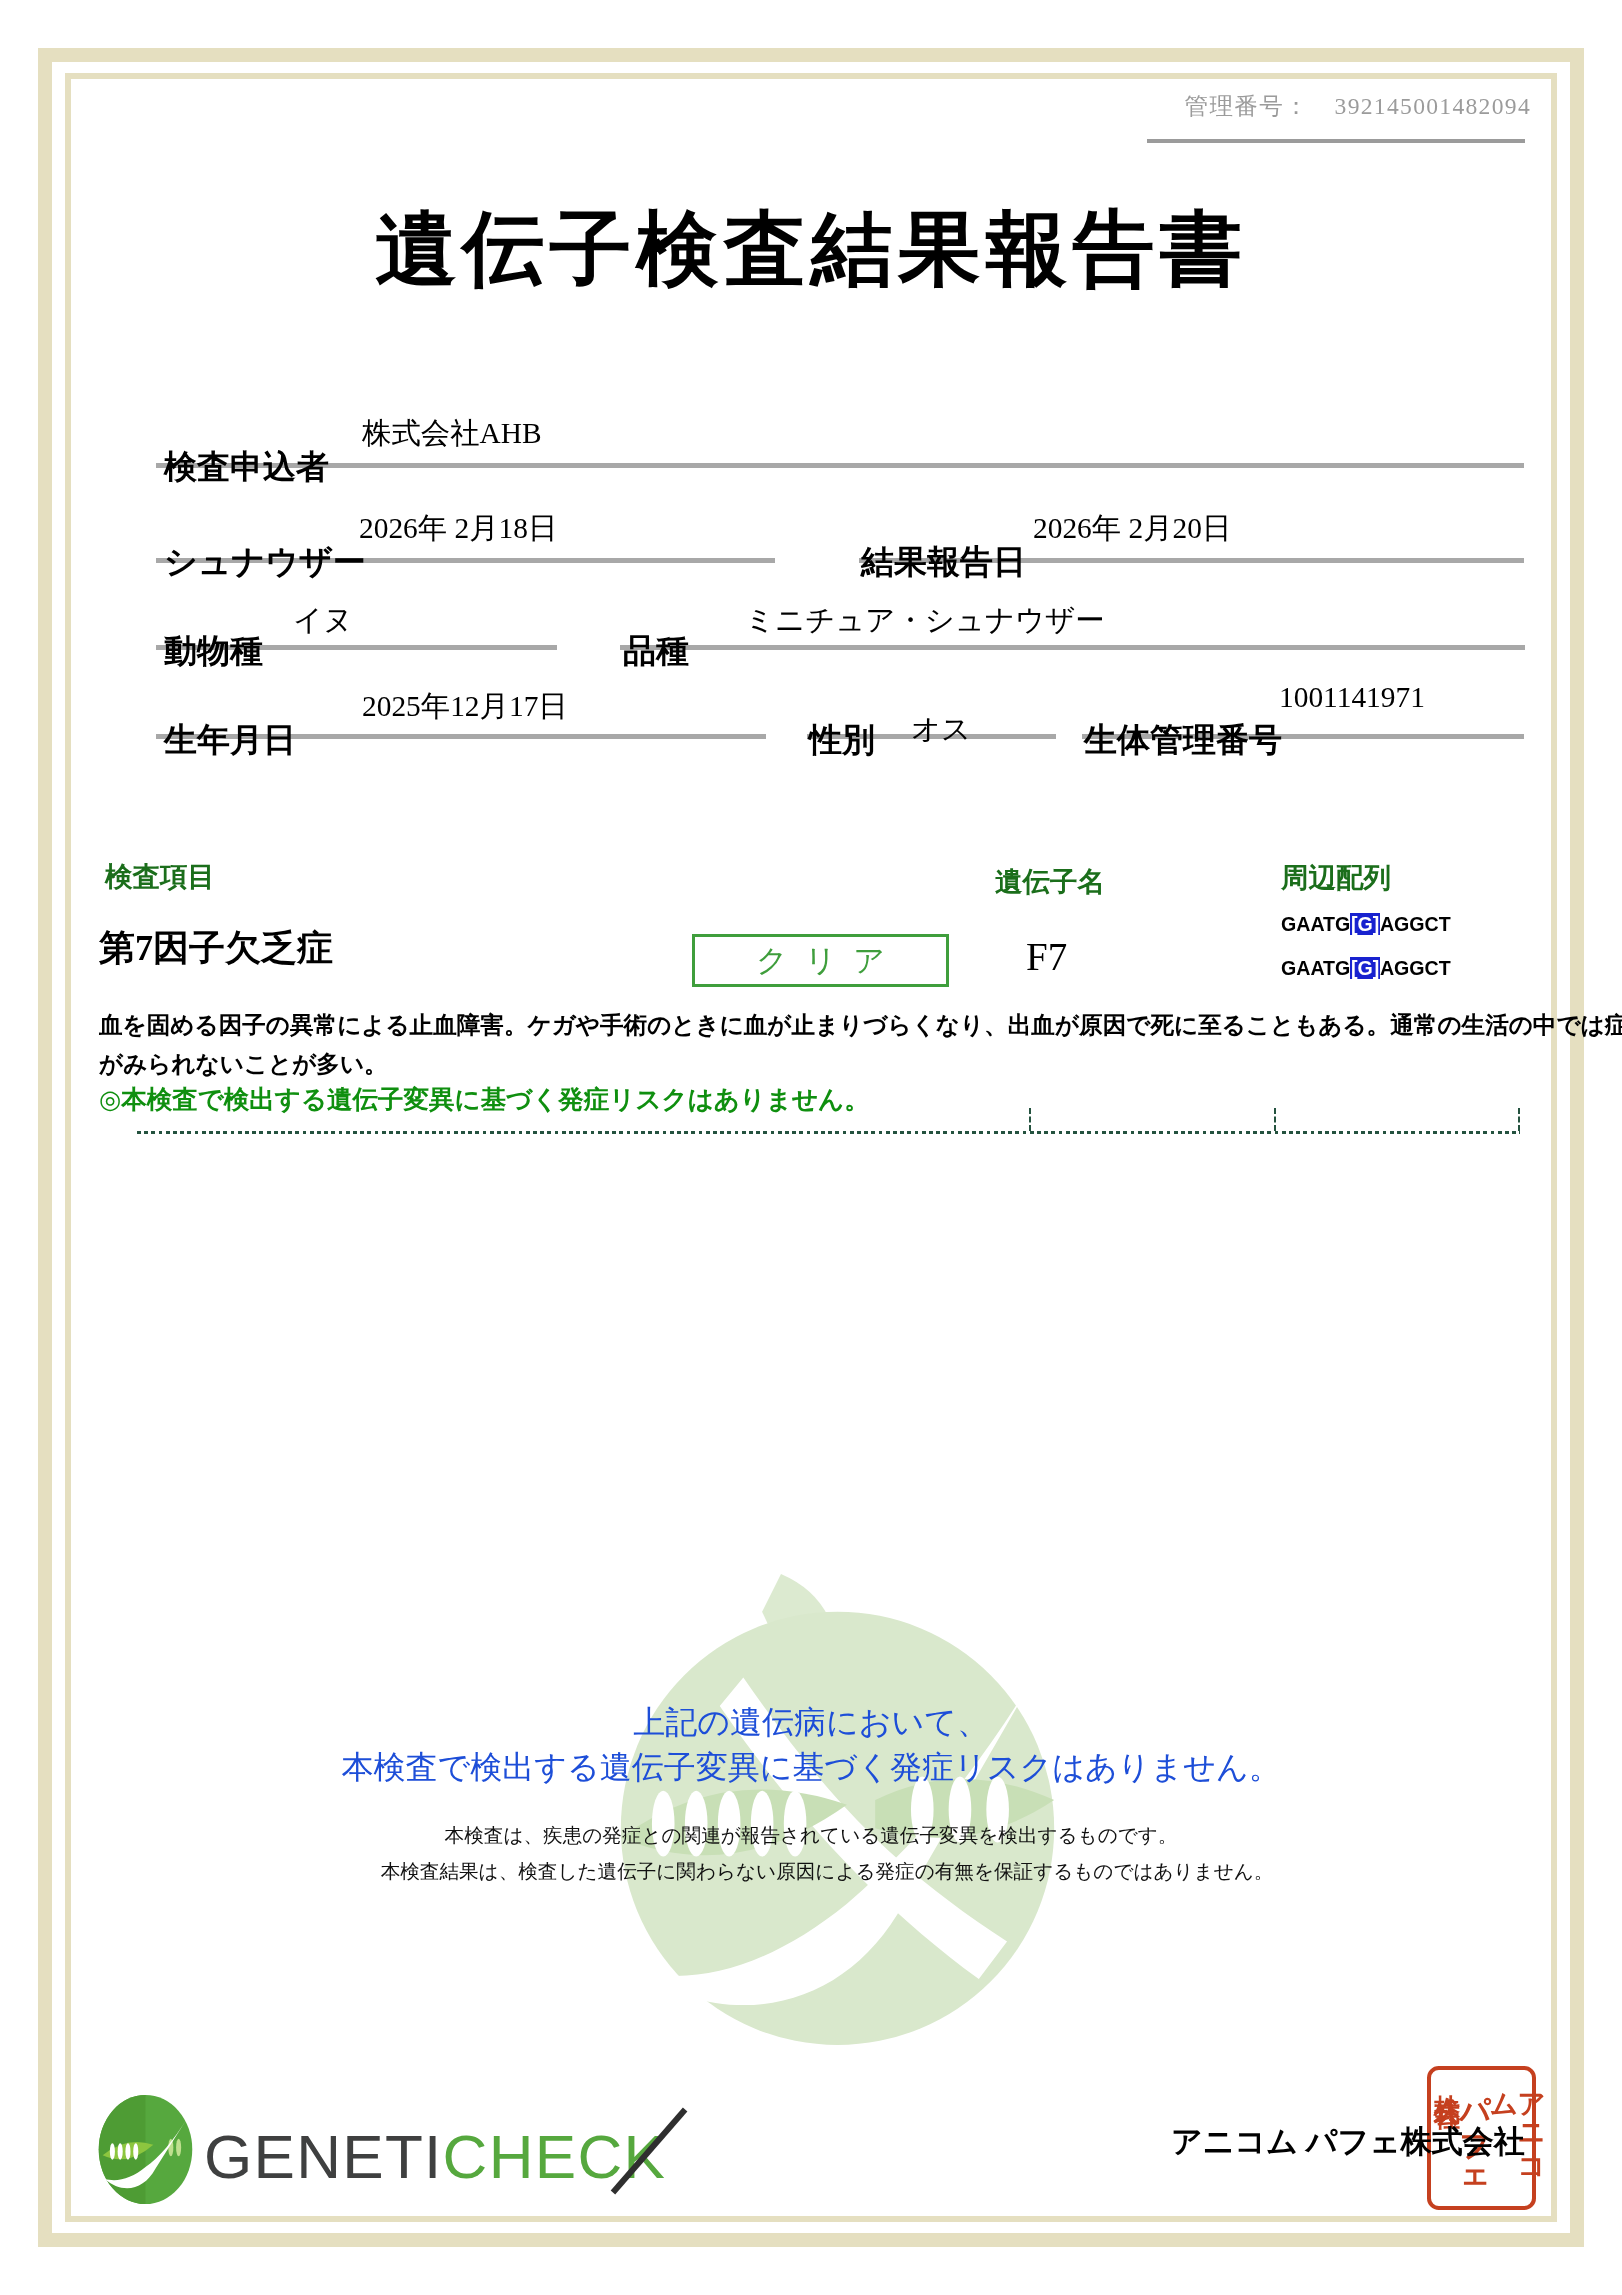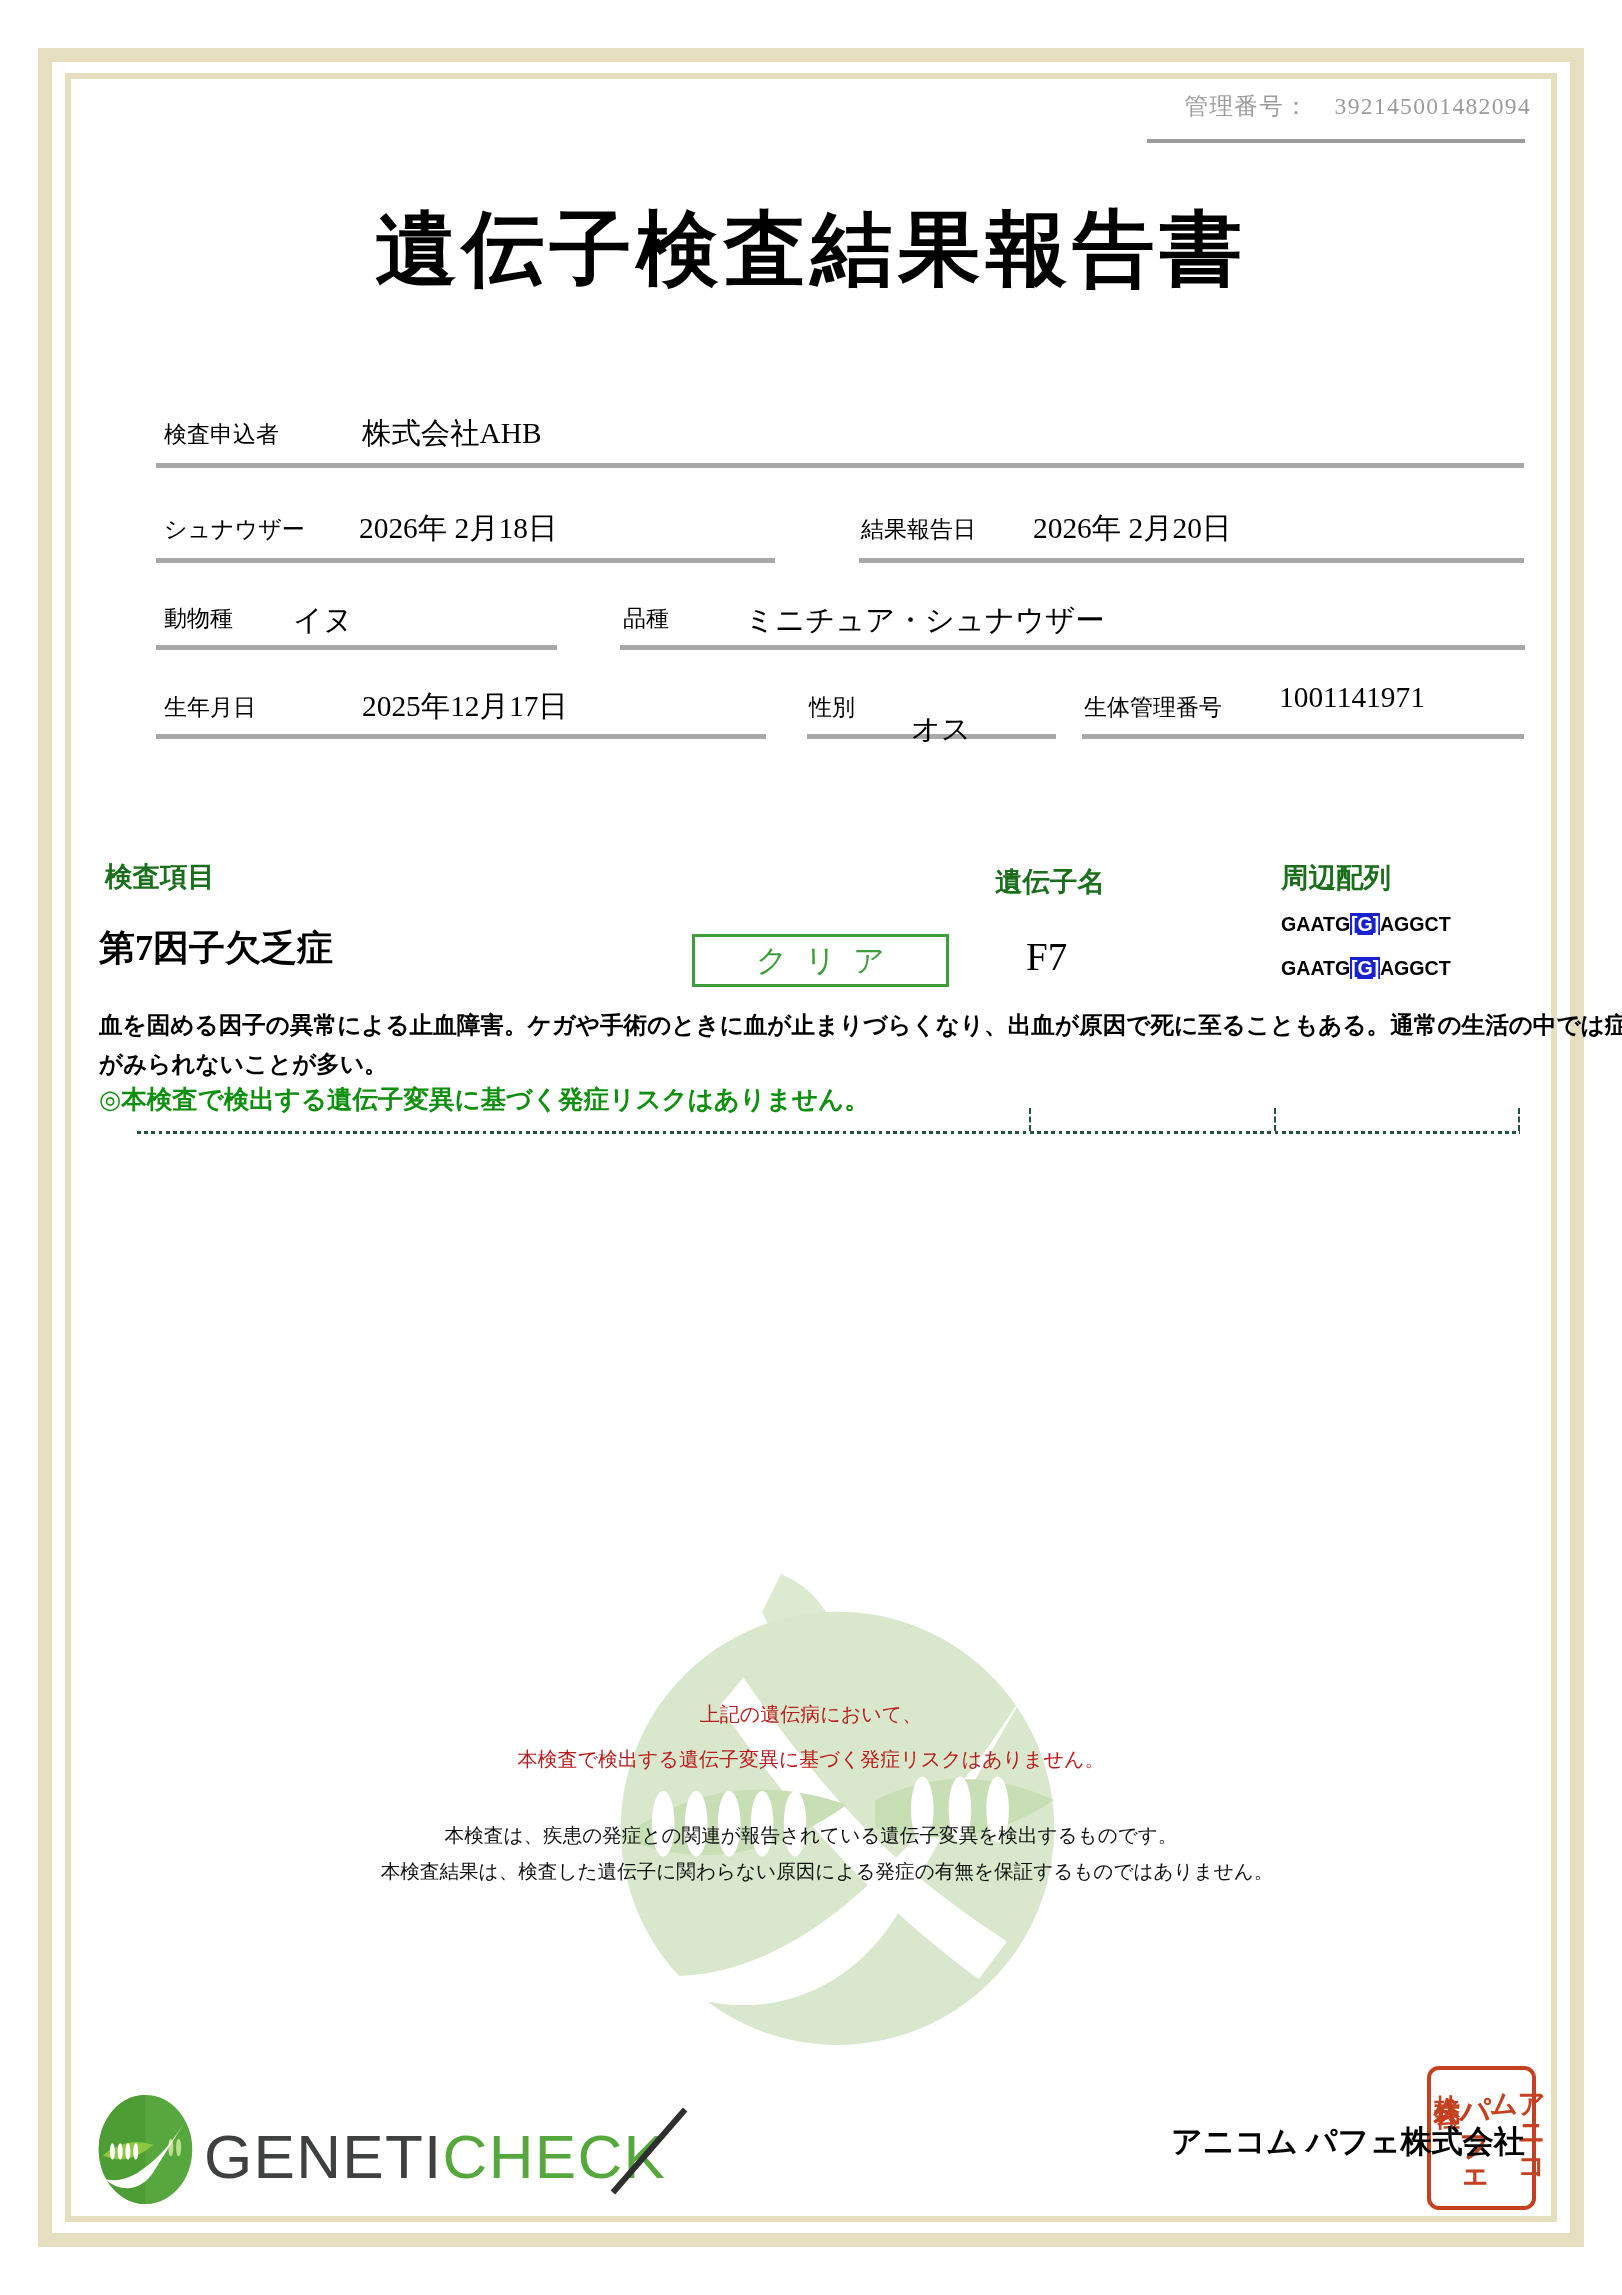--- a/index.html
+++ b/index.html
@@ -11,40 +11,40 @@
   .frame-inner{position:absolute;left:65px;top:73px;right:65px;bottom:73px;
                border:6.5px solid #e5dfc0;pointer-events:none;}
   .abs{position:absolute;white-space:nowrap;}
   .z{z-index:2;}
   
   .mgmt{font-size:23.6px;color:#9b9b9b;letter-spacing:1.3px;}
   .mgmt-line{position:absolute;background:#9b9b9b;height:3.9px;}
   
   .title{left:0;right:0;text-align:center;font-size:82px;font-weight:bold;letter-spacing:5.2px;}
   
-  .lbl{font-size:23px;font-weight:normal;}
+  .lbl{font-size:33px;font-weight:bold;margin-top:26px;}
   .val{font-size:29.4px;}
   .uline{position:absolute;height:4.6px;background:#a8a8a8;}
   
   .ghead{font-size:27.5px;font-weight:bold;color:#1b6e1b;}
   .item-name{font-size:36px;font-weight:bold;}
   .clear-box{position:absolute;left:692px;top:934px;width:251px;height:47px;
              border:3.3px solid #3f9e3c;display:flex;align-items:center;justify-content:center;}
   .clear-box span{font-size:31px;color:#3f9e3c;letter-spacing:17px;padding-left:17px;}
   .gene{font-size:39px;}
   .seq{font-family:"Liberation Sans","DejaVu Sans",sans-serif;font-size:19.6px;font-weight:bold;letter-spacing:0px;}
   .seq .hl{background:#1822cf;color:#ffffff;padding:0 0.7px;}
   .desc{font-size:23.6px;font-weight:600;}
   .risk{font-size:25.5px;font-weight:bold;color:#0f8f0f;}
   
   .hdash{position:absolute;left:137px;top:1131px;width:1383px;height:3.3px;
          background:repeating-linear-gradient(90deg,#24523f 0 3.9px,transparent 3.9px 7.2px);}
   .vdash{position:absolute;top:1108px;height:23px;width:0;border-left:2px dashed #24523f;}
   
-  .sum-big{left:0;right:0;text-align:center;font-family:"Liberation Sans","DejaVu Sans",sans-serif;font-size:20px;color:#b91c1c;}
+  .sum-big{left:0;right:0;text-align:center;font-family:"Liberation Sans","DejaVu Sans",sans-serif;font-size:32px;color:#1d4ed8;}
   .sum-small{left:0;right:0;text-align:center;font-family:"Liberation Sans","DejaVu Sans",sans-serif;font-size:19.6px;color:#111;}
   .watermark{position:absolute;left:602px;top:1564px;width:471px;height:491px;z-index:0;}
   
   .logo-mark{position:absolute;left:96px;top:2093px;width:99px;height:113px;}
   .logo-text{position:absolute;left:204px;top:2121px;font-family:"Liberation Sans","DejaVu Sans",sans-serif;
              font-size:62px;font-weight:400;letter-spacing:1.3px;}
   .logo-dark{color:#3f4040;}
   .logo-green{color:#56a83e;}
   .logo-check-stroke{position:absolute;left:594px;top:2148px;width:110px;height:5.9px;background:#2f2f2f;
              transform:rotate(-49deg);transform-origin:center;}

